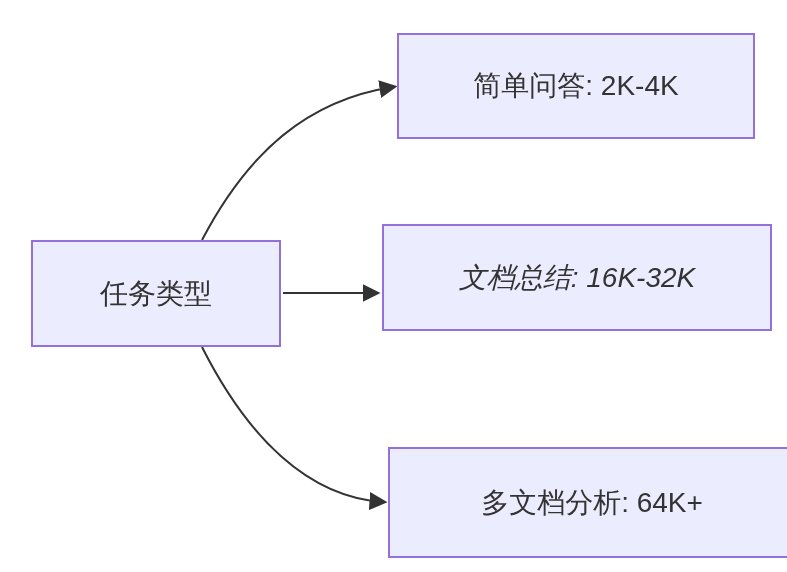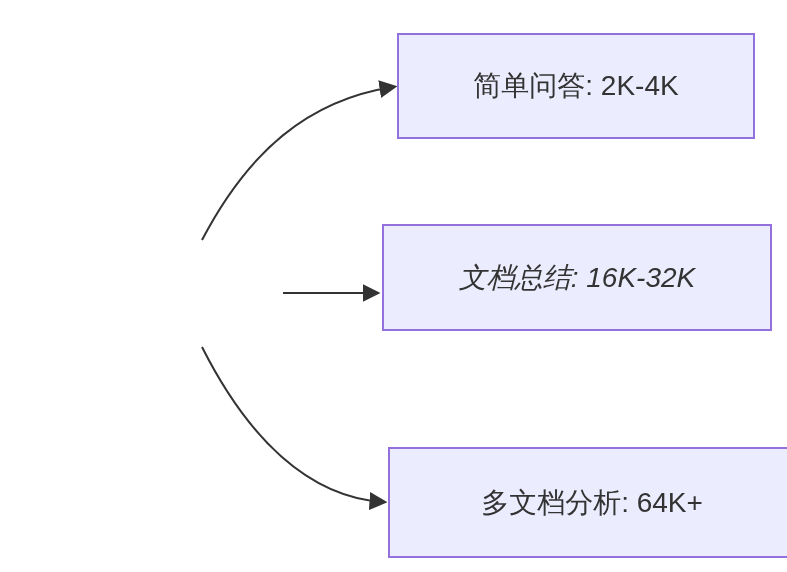--- a/index.html
+++ b/index.html
@@ -67,20 +67,23 @@
       </marker>
     </defs>
 
     <path class="edge-path" d="M 202 240 C 248 152, 308 100, 393 87" marker-end="url(#arrow)"></path>
 
     <path class="edge-path" d="M 283 293 L 376 293" marker-end="url(#arrow)"></path>
 
     <path class="edge-path" d="M 202 347 C 248 438, 308 497, 383 502" marker-end="url(#arrow)"></path>
   </svg>
 
+  <div class="node node-task-type">
+    <span>任务类型</span>
+  </div>
 
   <div class="node node-simple-qa">
     <span>简单问答: 2K-4K</span>
   </div>
 
   <div class="node node-doc-summary">
     <span>文档总结: 16K-32K</span>
   </div>
 
   <div class="node node-multi-doc">

